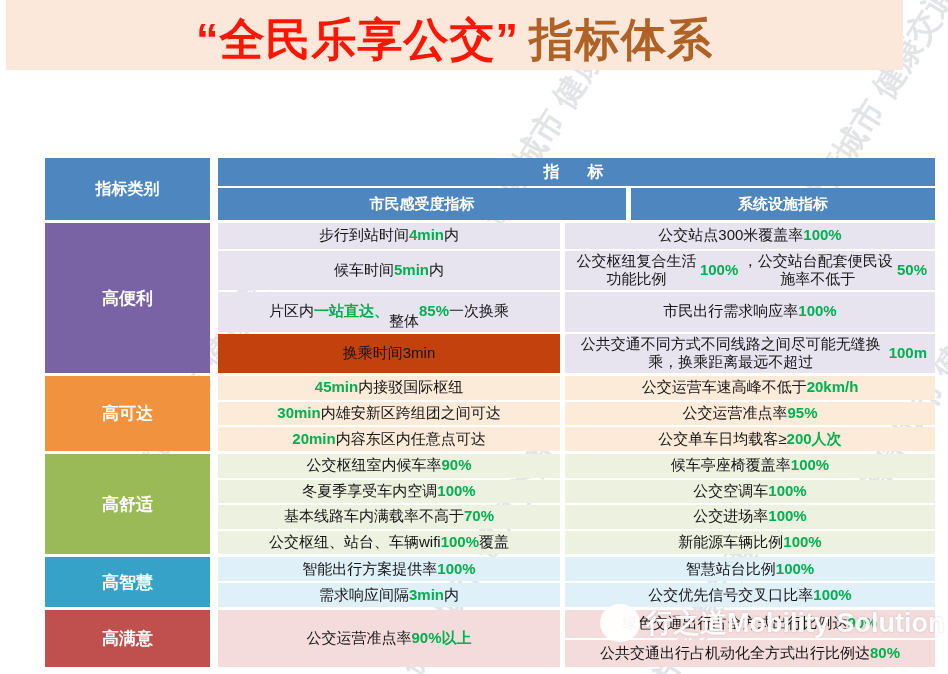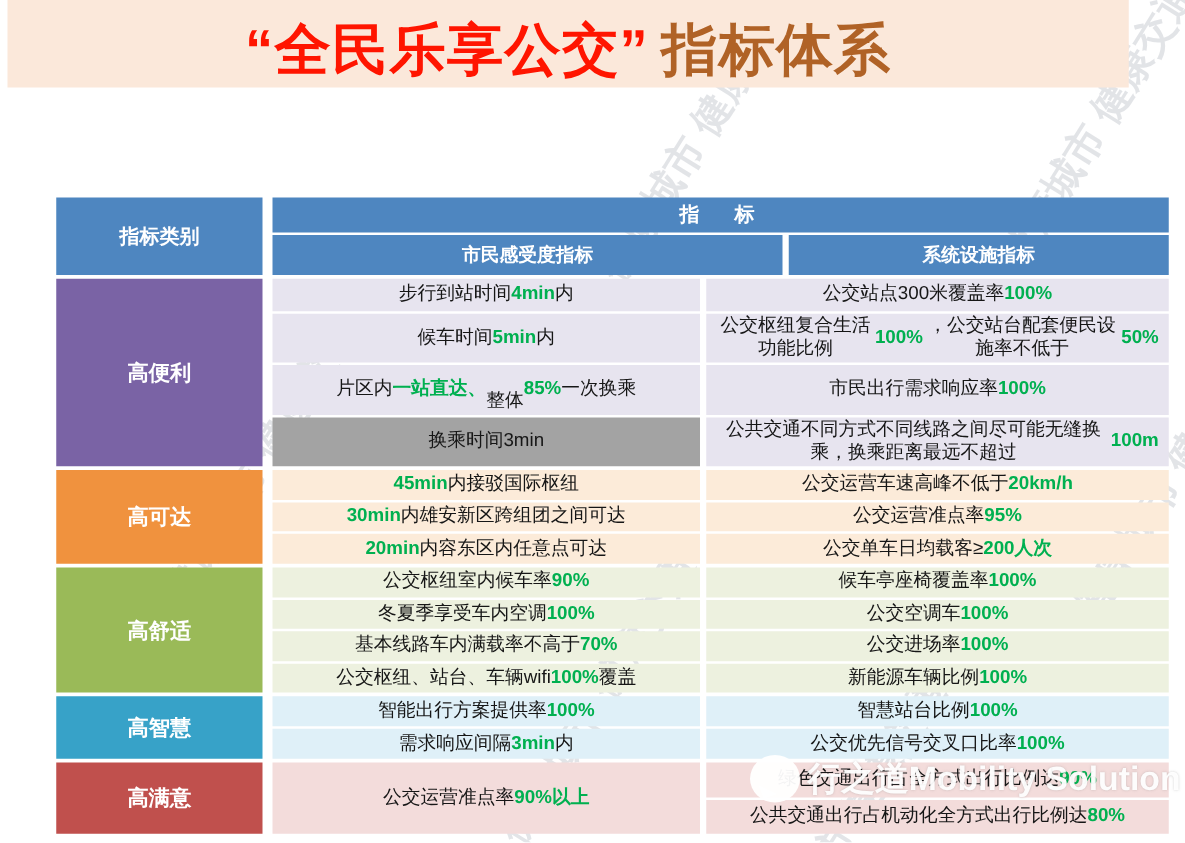--- a/index.html
+++ b/index.html
@@ -126,21 +126,21 @@
             <div class="trow" style="flex: 43 1 0%;">
               <div class="cell mid" style="background: rgb(231, 228, 239);"><span>候车时间</span><span class="grn">5min</span><span>内</span></div>
               <div class="cell rightc" style="background: rgb(231, 228, 239);"><span>公交枢纽复合生活功能比例</span><span class="grn">100%</span><span>，公交站台配套便民设施率不低于</span><span class="grn">50%</span></div>
             </div>
             <div class="trow" style="flex: 39 1 0%;">
               <div class="cell mid" style="background: rgb(231, 228, 239); text-align: center;"><span>片区内</span><span class="grn">一站直达、</span><span>
 整体</span><span class="grn">85%</span><span>一次换乘</span></div>
               <div class="cell rightc" style="background: rgb(231, 228, 239);"><span>市民出行需求响应率</span><span class="grn">100%</span></div>
             </div>
             <div class="trow" style="flex: 35 1 0%;">
-              <div class="cell mid" style="background: #a3a3a3;"><span>换乘时间3min</span></div>
+              <div class="cell mid" style="background: #c2410c;"><span>换乘时间3min</span></div>
               <div class="cell rightc" style="background: rgb(231, 228, 239);"><span>公共交通不同方式不同线路之间尽可能无缝换乘，换乘距离最远不超过</span><span class="grn">100m</span></div>
             </div>
           </div>
         </div>
         <div class="sec" style="height: 75px;">
           <div class="cat" style="background: rgb(240, 146, 62);">高可达</div>
           <div class="body">
             <div class="trow" style="flex: 25 1 0%;">
               <div class="cell mid" style="background: rgb(252, 235, 217);"><span class="grn">45min</span><span>内接驳国际枢纽</span></div>
               <div class="cell rightc" style="background: rgb(252, 235, 217);"><span>公交运营车速高峰不低于</span><span class="grn">20km/h</span></div>

